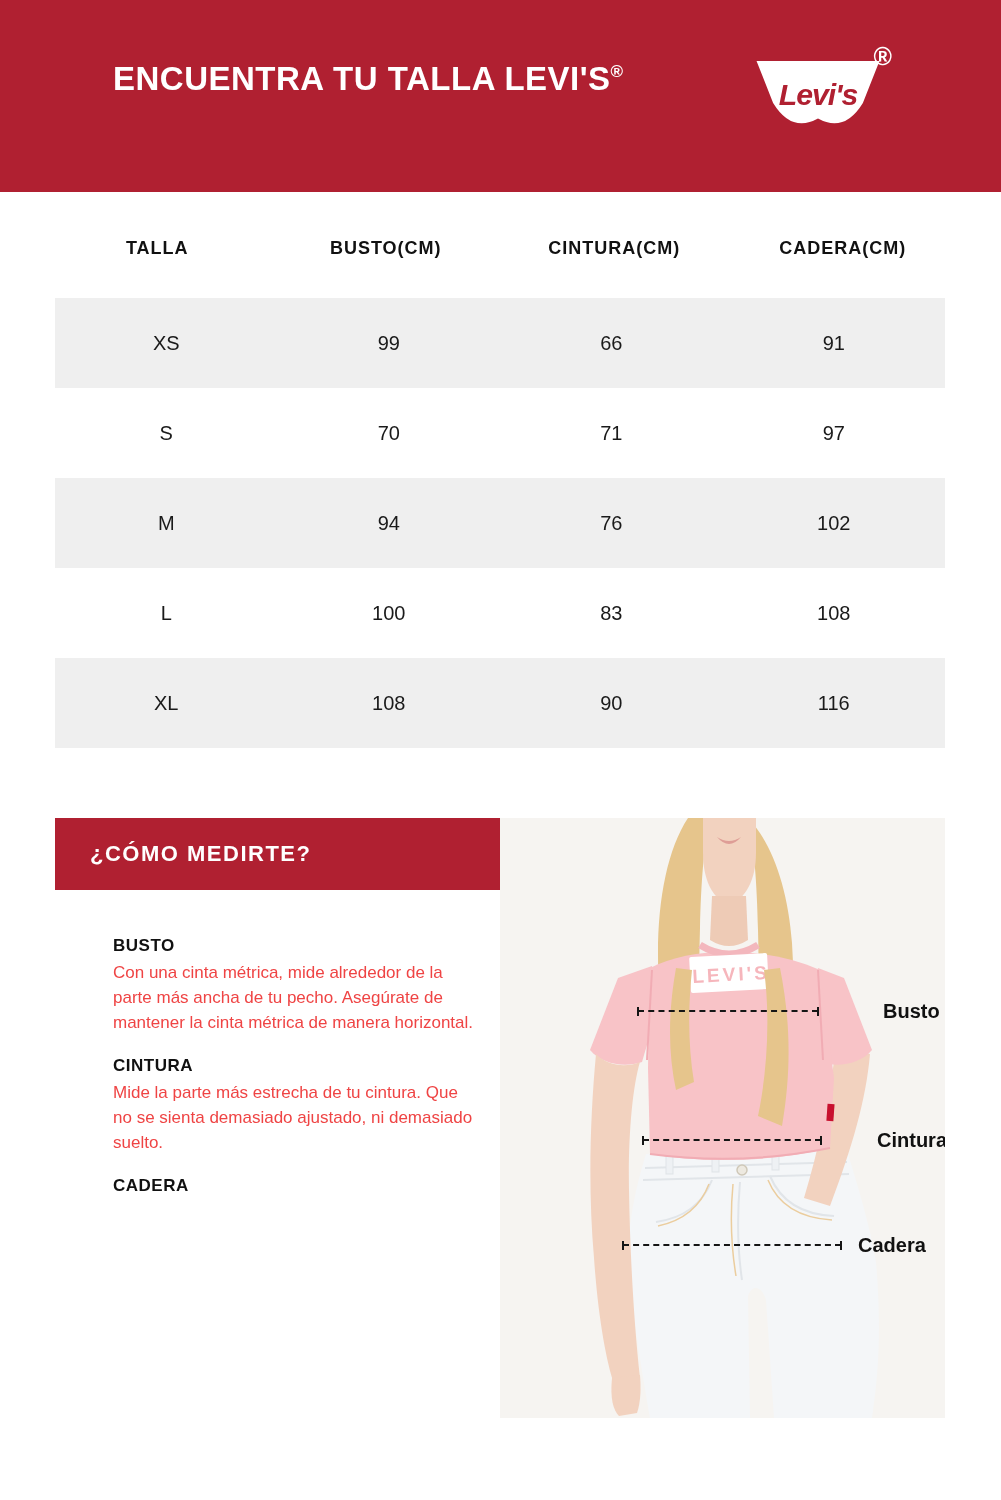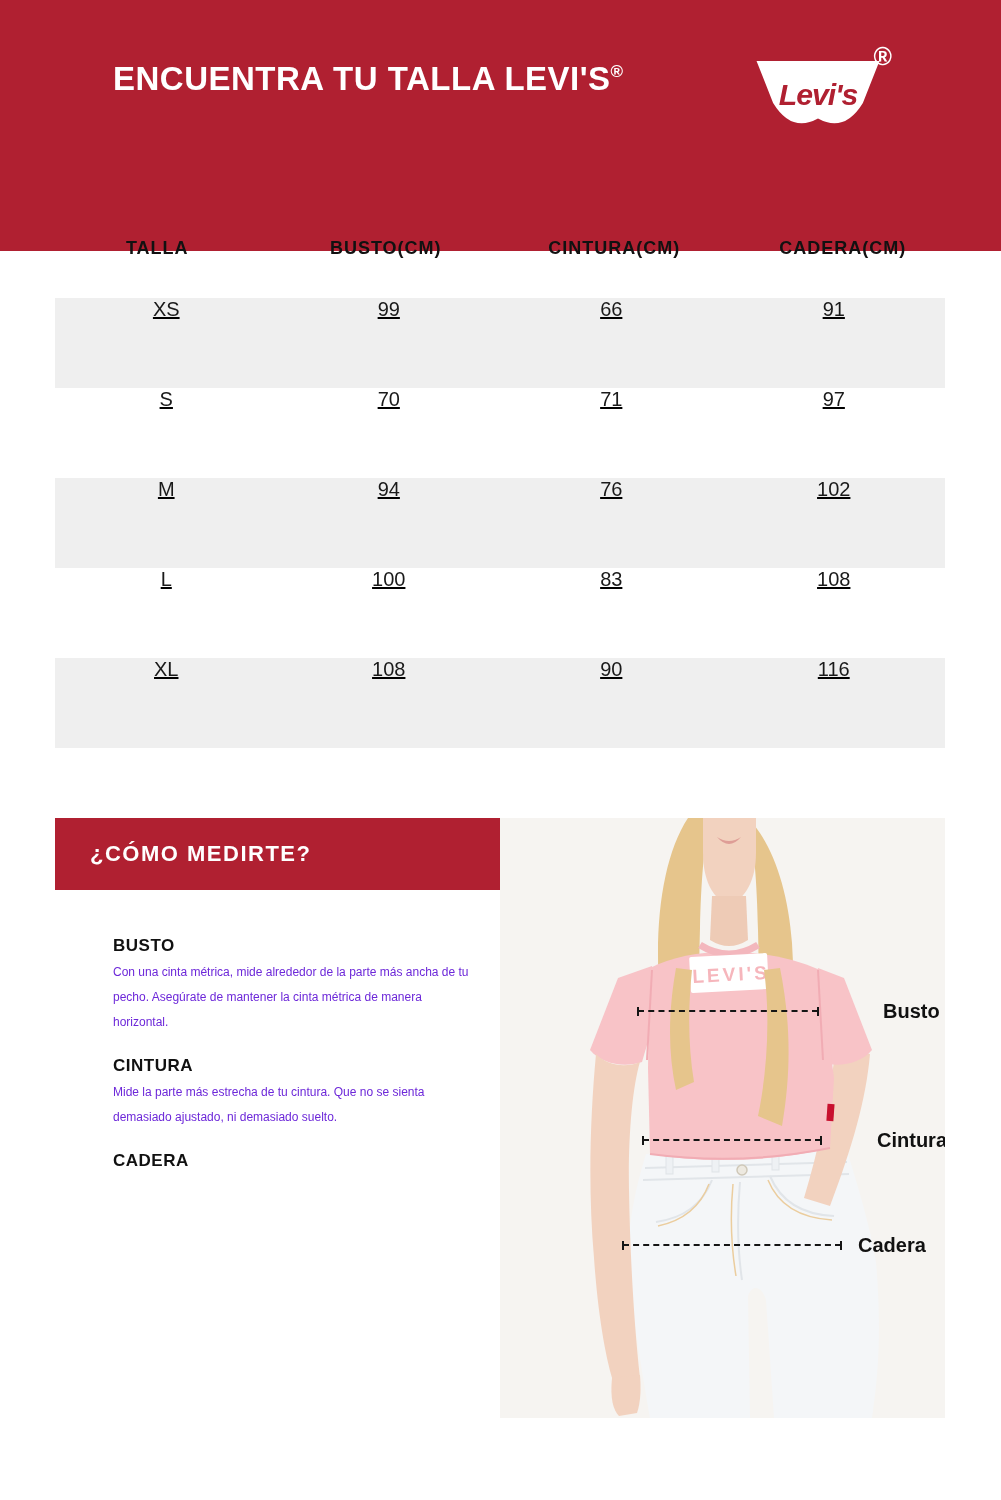--- a/index.html
+++ b/index.html
@@ -2,45 +2,45 @@
 <html><head>
 <meta charset="utf-8">
 <style>
   html, body { margin:0; padding:0; }
   .page {
     position:relative; width:1001px; height:1500px; background:#ffffff;
     font-family:"Liberation Sans", sans-serif; overflow:hidden;
   }
 
   
-  .header { position:absolute; left:0; top:0; width:1001px; height:251px; background:#B02031; }
+  .header { position:absolute; left:0; top:0; width:1001px; height:192px; background:#B02031; }
   .header-title { position:absolute; left:113px; top:47px; color:#ffffff; font-weight:bold;
     font-size:33px; line-height:49px; letter-spacing:0.5px; }
   .title-reg { font-size:17px; vertical-align:13px; }
   .logo { position:absolute; left:752px; top:58px; width:132px; height:80px; }
   .logo svg { width:100%; height:100%; display:block; }
   .logo-reg { position:absolute; right:-8px; top:-16px; color:#ffffff; font-size:25px; font-weight:bold; }
 
   
   .size-table { position:absolute; left:55px; top:199px; width:890px; }
   .thead { display:flex; height:99px; align-items:center;gap:24px; }
   .th { flex:1; text-align:center; font-weight:bold; font-size:18px; letter-spacing:1px; color:#111111; }
-  .trow { display:flex; height:90px; align-items:flex-start;text-decoration:underline; }
+  .trow { display:flex; height:90px; align-items:center; }
   .trow.striped { background:#EFEFEF; }
   .td { flex:1; text-align:center; font-size:20px; color:#1a1a1a; }
 
   
   .measure-banner { position:absolute; left:55px; top:818px; width:445px; height:72px;
     background:#B02031; display:flex; align-items:center; }
   .measure-banner-title { margin-left:35px; color:#ffffff; font-weight:bold; font-size:22px; letter-spacing:1.5px; }
 
   .sections { position:absolute; left:113px; top:936px; width:360px; }
   .section { margin-bottom:21px; }
   .section h3 { margin:0 0 4px 0; font-size:17px; font-weight:bold; letter-spacing:0.5px; color:#111111; }
-  .section p { margin:0; font-size:12px; line-height:25px; color:#6d28d9; }
+  .section p { margin:0; font-size:17px; line-height:25px; color:#ef4444; }
 
   
   .photo { position:absolute; left:500px; top:818px; width:445px; height:600px;
     background:#F6F4F1; overflow:hidden; }
   .photo svg.model { position:absolute; left:0; top:0; width:445px; height:600px; }
   .measure-line { position:absolute; height:0; border-top:2px dashed #151515; }
   .measure-line::before, .measure-line::after {
     content:""; position:absolute; top:-5px; width:2px; height:9px; background:#151515; }
   .measure-line::before { left:-1px; }
   .measure-line::after  { right:-1px; }

